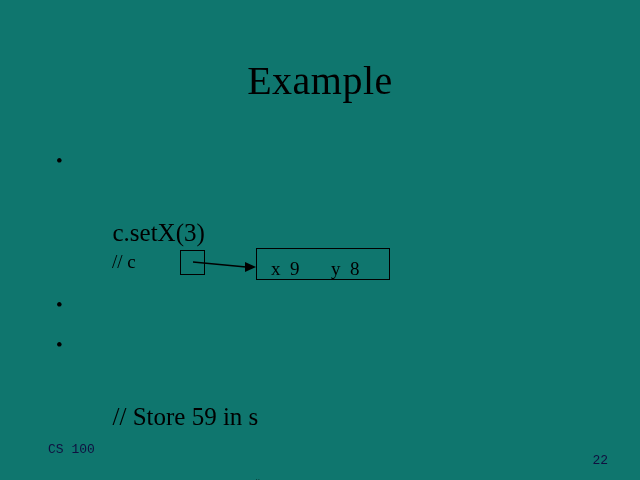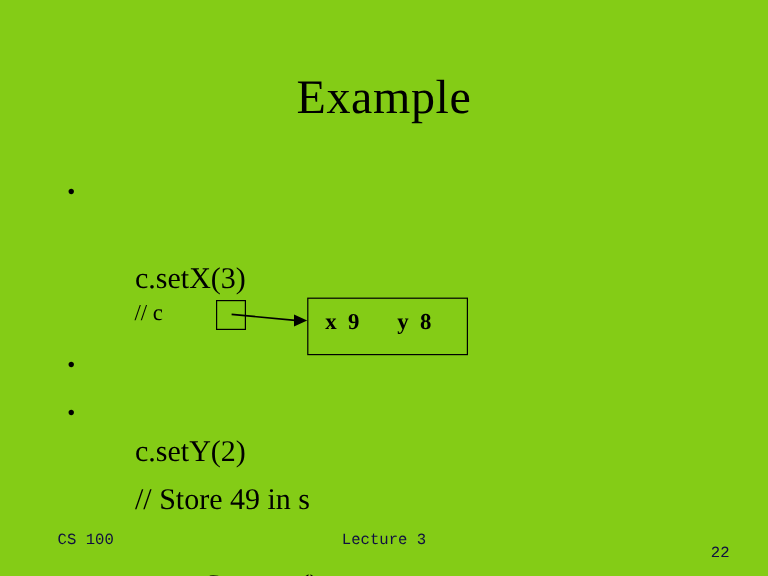--- a/index.html
+++ b/index.html
@@ -11,21 +11,21 @@
     height: 480px;
     background: #FFCC66;
     font-family: "Liberation Serif", "DejaVu Serif", serif;
     color: #000000;
     overflow: hidden;
   }
   .slide {
     position: relative;
     width: 640px;
     height: 480px;
-    background: #84cc16;
+    background: #0f766e;
   }
 
   
   .slide-title {
     position: absolute;
     left: 0;
     top: 57px;
     width: 640px;
     text-align: center;
     font-size: 40px;
@@ -96,25 +96,24 @@
     height: 25px;
     border: 1px solid #000000;
     box-sizing: border-box;
     background: transparent;
   }
   .obj-box {
     position: absolute;
     left: 256px;
     top: 248px;
     width: 134px;
-    height: 48px;
+    height: 32px;
     border: 1px solid #000000;
     box-sizing: border-box;
     background: transparent;
-    font-weight: bold;
   }
   .obj-field {
     position: absolute;
     top: 7px;
     font-size: 19px;
     line-height: 26px;
     color: #000000;
     white-space: pre;
   }
   .obj-field.f0 { left: 14px; }
@@ -152,21 +151,20 @@
 
   <div class="bullet-block top">
 
     <div class="bullet-row">
       <span class="bullet-dot">•</span>
       <span>c.setX(3)</span>
     </div>
 
     <div class="bullet-row">
       <span class="bullet-dot">•</span>
-      <span>c.setY(2)</span>
     </div>
 
   </div>
 
   <div class="diagram">
 
     <div class="diagram-label">// c</div>
 
     <div class="ref-box"></div>
 
@@ -179,26 +177,25 @@
       <span class="obj-field f0">x  9</span>
       <span class="obj-field f1">y  8</span>
     </div>
 
   </div>
 
   <div class="bullet-block bottom">
 
     <div class="bullet-row">
       <span class="bullet-dot">•</span>
-      <span>// Store 49 in s</span>
+      <span>// Store 59 in s</span>
     </div>
 
     <div class="cont-row">s = c.sumSquares();</div>
 
   </div>
 
   <div class="footer-item footer-left">CS 100</div>
 
-  <div class="footer-item footer-center">Lecture 3</div>
 
   <div class="footer-item footer-right">22</div>
 
 </div>
 
 </body></html>

